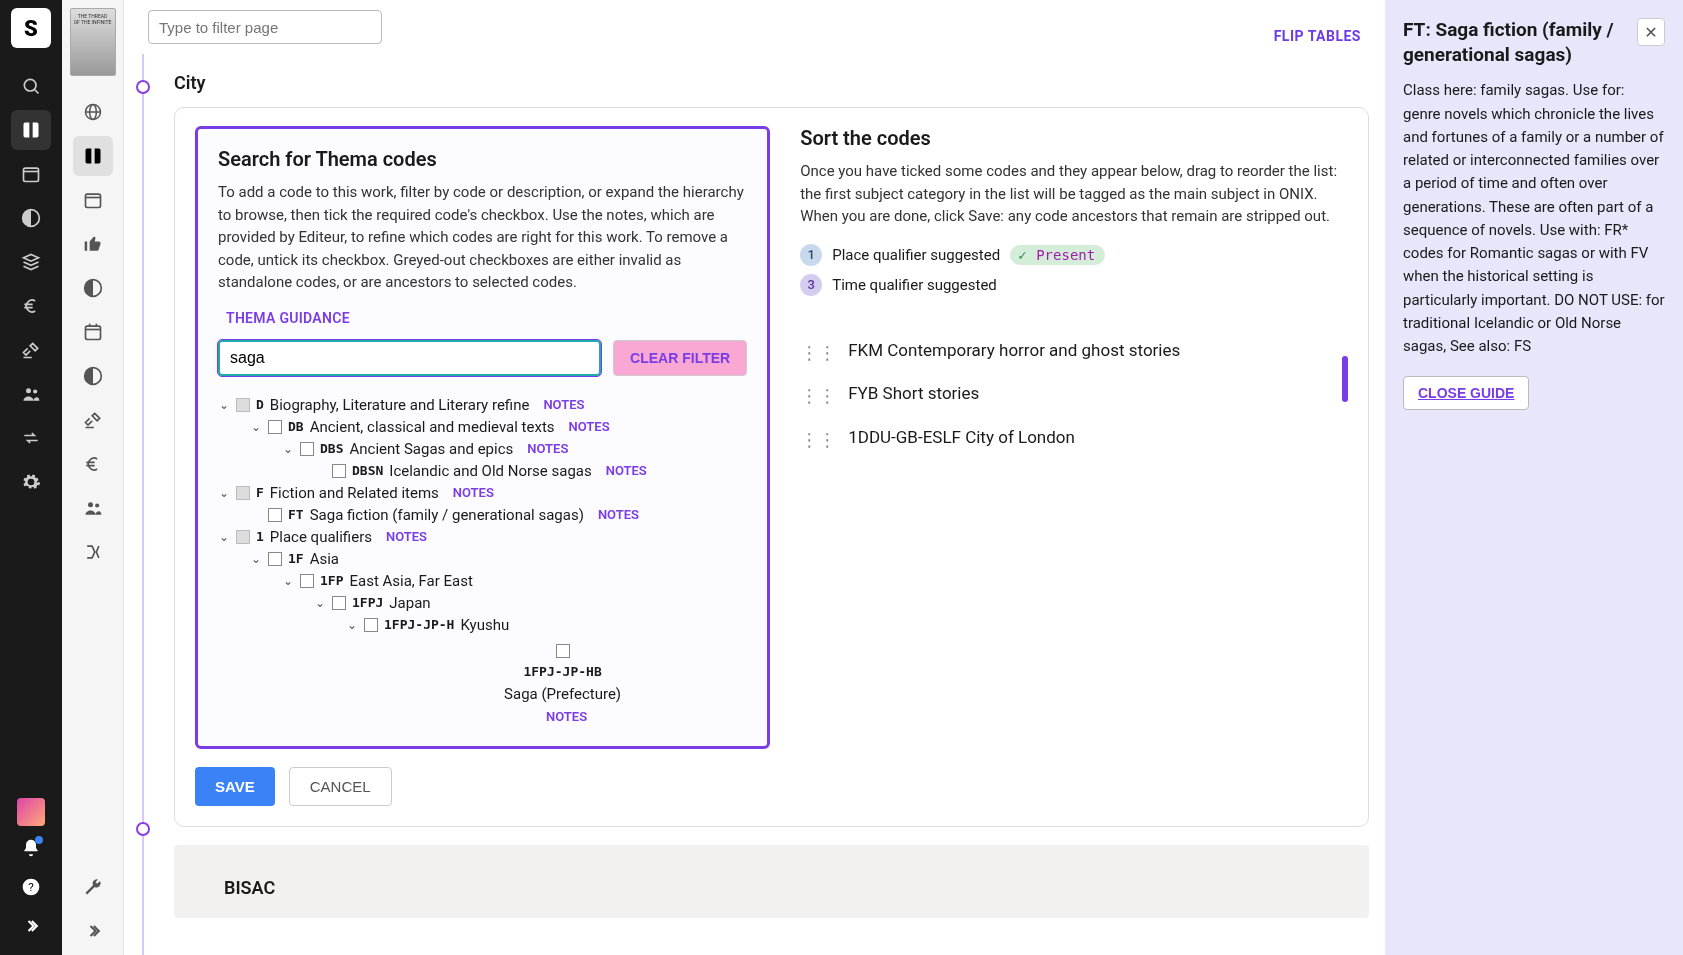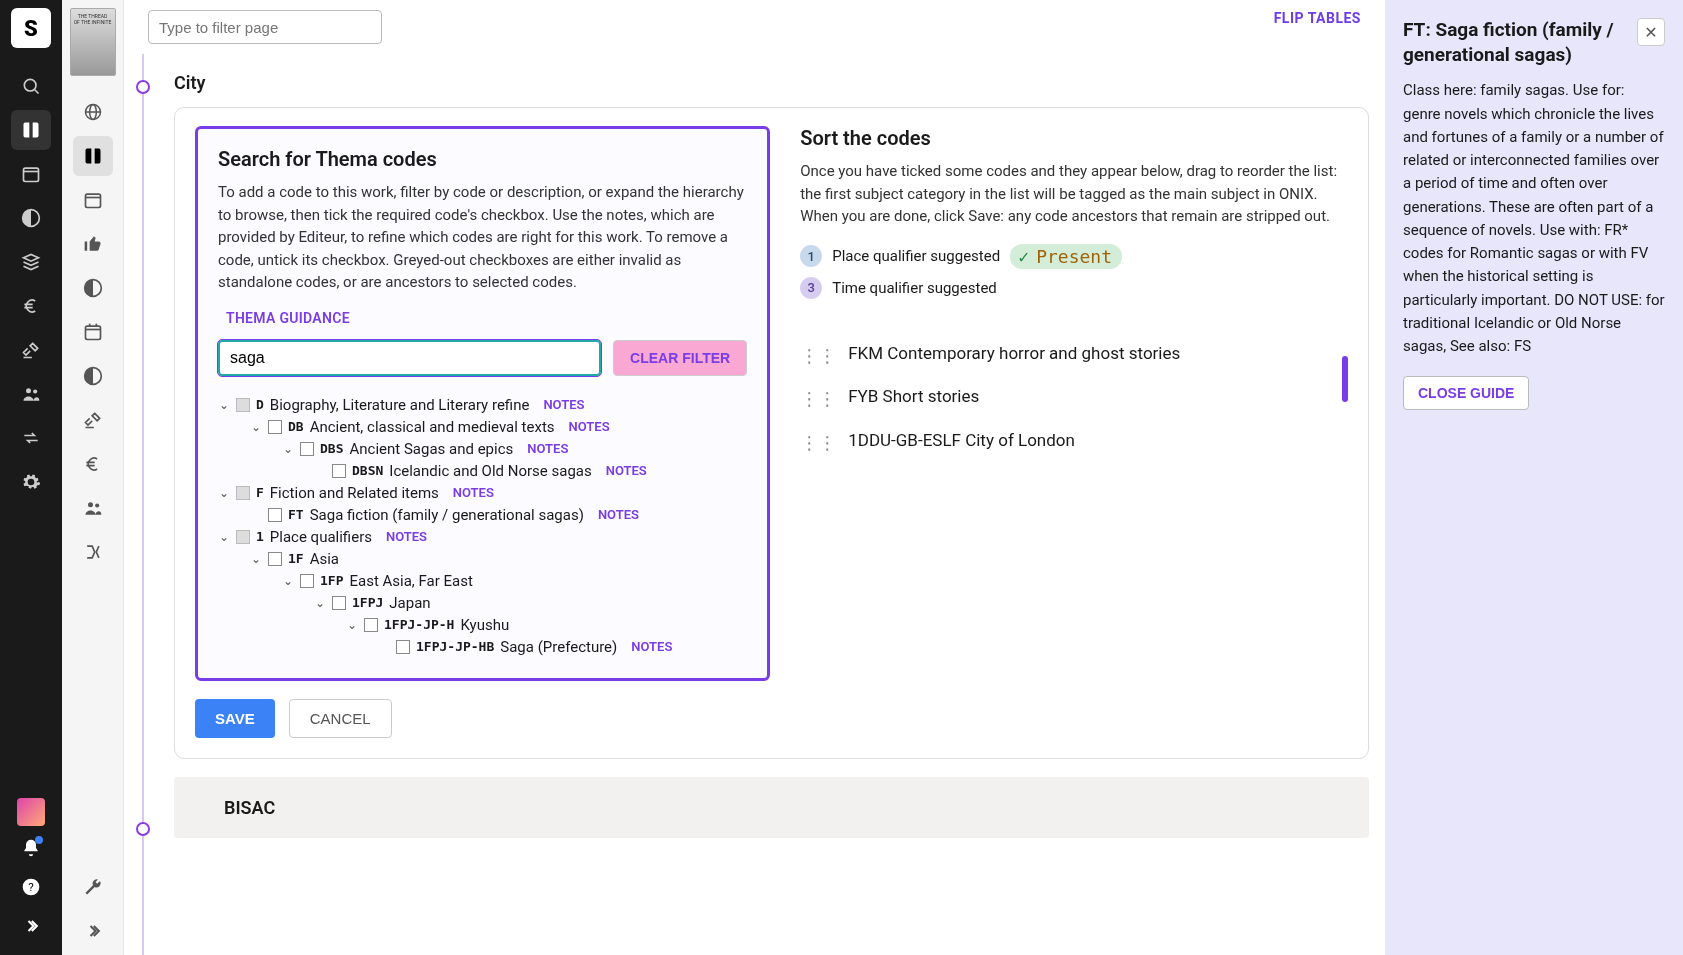--- a/index.html
+++ b/index.html
@@ -19,21 +19,21 @@
 
 .secondleft { width: 62px; background: #f5f5f5; display: flex; flex-direction: column; align-items: center; padding-top: 8px; border-right: 1px solid #e5e5e5; }
 .secondleft .thumb { width: 46px; height: 68px; background: linear-gradient(180deg,#ddd 0%,#bbb 50%,#999 100%); border-radius: 2px; margin-bottom: 16px; border:1px solid #aaa; position:relative; overflow:hidden; }
 .secondleft .thumb::after { content:"THE THREAD\aOF THE INFINITE"; white-space:pre; font-size:5px; position:absolute; top:4px; left:2px; right:2px; text-align:center; color:#333; }
 .secondleft .sicon { width: 40px; height: 40px; display: flex; align-items: center; justify-content: center; color: #555; margin-bottom: 4px; border-radius: 6px; cursor: pointer; font-size: 20px; }
 .secondleft .sicon.active { background: #e0e0e0; color: #000; }
 .secondleft .spacer { flex: 1; }
 
 
 .main { flex: 1; display: flex; flex-direction: column; overflow: hidden; background:#fff; position:relative; }
-.topbar { display: flex; align-items: flex-start; padding: 10px 24px 10px 24px; gap: 12px; }
+.topbar { display: flex; align-items: flex-end; padding: 10px 24px 10px 24px; gap: 12px; }
 .filter-input { width: 234px; height: 34px; border: 1px solid #bbb; border-radius: 4px; padding: 0 10px; font-size: 15px; color:#888; }
 .flip { margin-left: auto; color: #6e3ce6; font-weight: 700; letter-spacing: .5px; font-size: 14px; cursor:pointer; }
 
 .content { flex:1; overflow:auto; position:relative; }
 .timeline { position:absolute; left:18px; top:0; bottom:0; width:2px; background:#d8c7f5; }
 .node { position:absolute; left:12px; width:14px; height:14px; border:2px solid #8b3ce6; border-radius:50%; background:#fff; }
 .section-block { margin-left: 50px; margin-right: 16px; }
 .section-title { font-size: 18px; font-weight: 600; padding: 18px 0 14px 0; }
 .card { border: 1px solid #ddd; border-radius: 10px; padding: 18px 20px 20px 20px; background:#fff; margin-bottom: 18px; }
 .bisac-bar { background:#f3f0f0; border-radius:4px; padding: 20px 0 20px 0; margin-left:50px; margin-right:16px; }
@@ -57,47 +57,47 @@
 .chk { width:14px; height:14px; border:1px solid #888; background:#fff; cursor:pointer; }
 .chk.grey { background:#ddd; border-color:#bbb; }
 .code { font-family: ui-monospace, Menlo, monospace; font-size:13px; font-weight:600; }
 .tlabel { }
 .notes { color:#7a3ce6; font-weight:600; font-size:13px; margin-left:8px; cursor:pointer; }
 .ind1 { padding-left: 0; }
 .ind2 { padding-left: 32px; }
 .ind3 { padding-left: 64px; }
 .ind4 { padding-left: 96px; }
 .ind5 { padding-left: 128px; }
-.ind6 { padding-left: 160px; }
+.ind6 { padding-left: 160px; flex-direction: column; }
 
 .sort-codes h3 { font-size:20px; font-weight:600; margin-bottom:10px; }
 .sort-codes .desc { font-size:15px; line-height:1.5; color:#333; margin-bottom:16px; }
 .q-row { display:flex; align-items:center; gap:10px; margin-bottom:8px; }
 .q-badge { width:22px; height:22px; border-radius:50%; display:flex; align-items:center; justify-content:center; font-size:13px; font-weight:500; }
 .q-badge.blue { background:#c8d9ee; color:#2a4a6a; }
 .q-badge.purple { background:#d6ccf0; color:#5a3a9a; }
 .q-text { font-size:15px; }
-.present { background:#d4edd9; border-radius:12px; padding:2px 10px 2px 26px; font-family: ui-monospace, monospace; font-size:18px; position:relative; color:#a16207;text-align:right; }
+.present { background:#d4edd9; border-radius:12px; padding:2px 10px 2px 26px; font-family: ui-monospace, monospace; font-size:14px; position:relative; color:#a21caf;text-align:right; }
 .present::before { content:"✓"; position:absolute; left:8px; color:#2a8a4a; font-weight:bold; }
 
 .assigned { margin-top: 34px; }
 .assigned-row { display:flex; align-items:flex-start; gap:12px; padding: 10px 0; font-size:17px; }
 .drag { color:#888; font-size:18px; cursor:grab; line-height:1.2; padding-top:2px; }
 .purple-bar { position:absolute; right:0; width:6px; background:#7a3ce6; border-radius:3px; }
 
 .actions { display:flex; gap:14px; }
 .btn-save { background:#3b82f6; color:#fff; border:none; border-radius:4px; padding:10px 20px; font-weight:600; font-size:15px; cursor:pointer; }
 .btn-cancel { background:#fff; color:#555; border:1px solid #ccc; border-radius:4px; padding:10px 20px; font-weight:500; font-size:15px; cursor:pointer; }
 
 
 .guide { width: 298px; background:#e8e6fb; padding: 18px; position:relative; overflow:auto; }
 .guide .close { position:absolute; top:18px; right:18px; width:28px; height:28px; border:1px solid #ccc; border-radius:4px; background:#fff; display:flex; align-items:center; justify-content:center; cursor:pointer; font-size:16px; color:#555; }
 .guide h3 { font-size:19px; font-weight:700; margin-bottom:12px; padding-right:36px; line-height:1.3; }
 .guide p { font-size:15px; line-height:1.55; margin-bottom:18px; }
-.close-guide { border:1px solid #bbb; background:#fff; color:#7a3ce6; font-weight:600; padding:8px 14px; border-radius:4px; font-size:14px; cursor:pointer; }
+.close-guide { border:1px solid #bbb; background:#fff; color:#7a3ce6; font-weight:600; padding:8px 14px; border-radius:4px; font-size:14px; cursor:pointer;text-decoration:underline; }
 
 svg { width:20px; height:20px; }
 </style>
 </head>
 <body>
 
 <div class="app">
 
   <div class="farleft">
     <div class="logo">S</div>
@@ -402,21 +402,21 @@
           </div>
 
           <div class="actions" style="margin-top:18px;">
             <button class="btn-save">SAVE</button>
             <button class="btn-cancel">CANCEL</button>
           </div>
         </div>
       </div>
 
       <div class="bisac-bar">
-        <div style="margin-left:50px;" class="bisac-title">BISAC</div>
+        <div style="margin-left:50px;margin-top:12px;" class="bisac-title">BISAC</div>
       </div>
     </div>
   </div>
 
   <div class="guide">
     <div class="close">✕</div>
     <h3>FT: Saga fiction (family / generational sagas)</h3>
     <p>Class here: family sagas. Use for: genre novels which chronicle the lives and fortunes of a family or a number of related or interconnected families over a period of time and often over generations. These are often part of a sequence of novels. Use with: FR* codes for Romantic sagas or with FV when the historical setting is particularly important. DO NOT USE: for traditional Icelandic or Old Norse sagas, See also: FS</p>
     <button class="close-guide">CLOSE GUIDE</button>
   </div>

